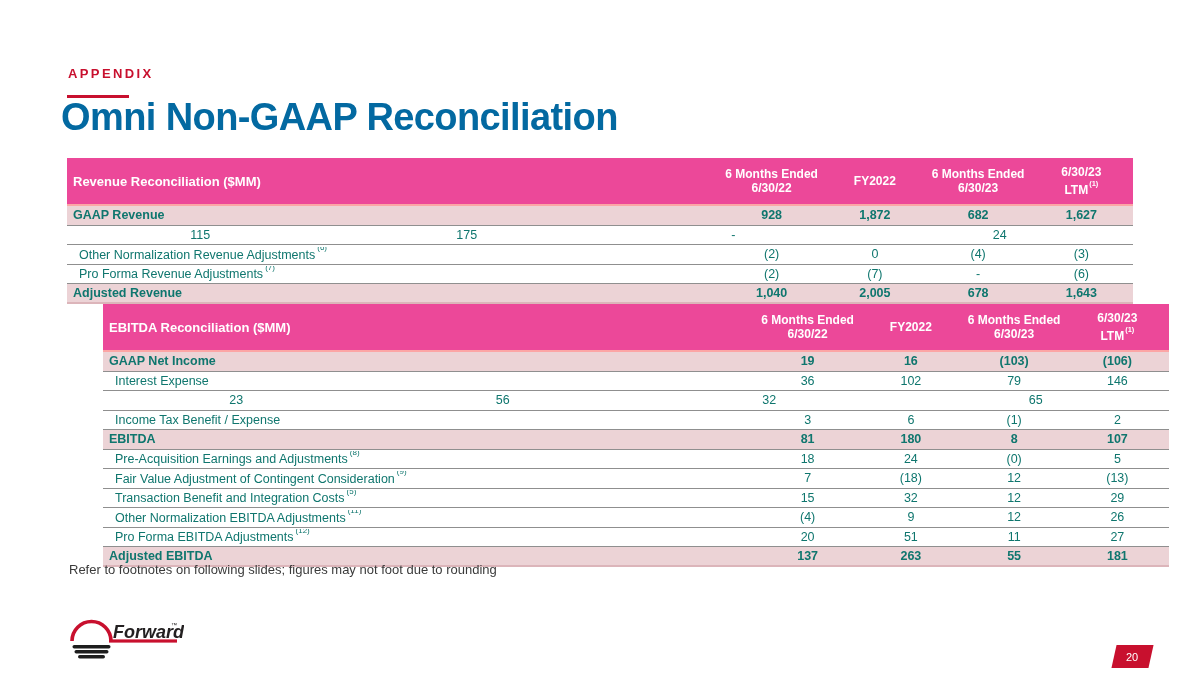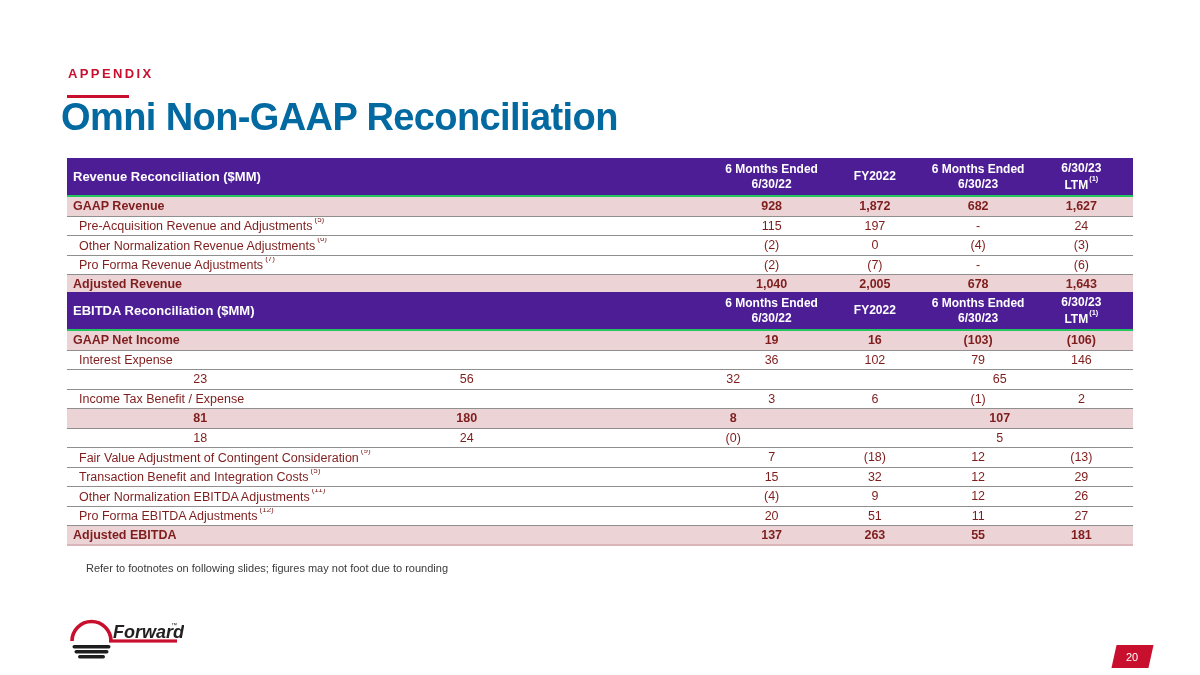--- a/index.html
+++ b/index.html
@@ -13,46 +13,46 @@
   }
   .eyebrow-rule{
     position:absolute;left:67px;top:95px;width:62px;height:3px;background:#C8102E;
   }
   .title{
     position:absolute;left:59px;top:94px;margin:2px;
     font-size:38px;font-weight:700;color:#0369a1;letter-spacing:-0.6px;
   }
   .fin-table{position:absolute;left:67px;width:1066px}
   .t-head{
-    display:flex;height:39px;box-sizing:border-box;
-    background:#4c1d95;border-bottom:2px solid #22c55e;color:#fff;
+    display:flex;height:48px;box-sizing:border-box;
+    background:#ec4899;border-bottom:2px solid #fca5a5;color:#fff;
   }
   .t-title{
     flex:0 0 653px;box-sizing:border-box;display:flex;align-items:center;
     padding-left:6px;font-size:13px;font-weight:700;
   }
   .t-col{
     flex:1;display:flex;flex-direction:column;justify-content:center;align-items:center;
     font-size:12px;font-weight:700;line-height:14.5px;text-align:center;
   }
   .t-col sup{font-size:7.5px;position:relative;top:-3px;margin-left:1px;font-weight:700}
   .t-row{
     display:flex;height:19.5px;box-sizing:border-box;align-items:center;
-    border-bottom:1px solid #8F8F8F;font-size:12.5px;color:#7f1d1d;background:#fff;
+    border-bottom:1px solid #8F8F8F;font-size:12.5px;color:#0f766e;background:#fff;
   }
   .t-row.summary{background:#ECD3D6;font-weight:700}
   .t-row:last-child{border-bottom:2px solid #DCB5BA}
   .t-label{
     flex:0 0 653px;box-sizing:border-box;padding-left:12px;white-space:nowrap;
     overflow:hidden;
   }
   .t-row.summary .t-label{padding-left:6px}
   .t-label sup{font-size:8px;position:relative;top:-3.5px;margin-left:2px;font-weight:400}
   .t-val{flex:1;text-align:center}
-  .footnote{position:absolute;left:86px;top:562px;font-size:11px;color:#3A3A3A}
+  .footnote{position:absolute;left:69px;top:562px;font-size:13px;color:#3A3A3A}
   .logo{position:absolute;left:64px;top:614px;width:120px;height:50px}
   .page-badge{
     position:absolute;left:1114px;top:645px;width:37px;height:23px;
     background:#C8102E;transform:skewX(-12.5deg);
     display:flex;align-items:center;justify-content:center;
   }
   .page-badge span{transform:skewX(12.5deg);color:#fff;font-size:11px;font-weight:400}
 </style>
 </head>
 <body>
@@ -84,23 +84,22 @@
           </div>
         </div>
         <div class="t-row summary">
           <div class="t-label"><span>GAAP Revenue</span></div>
           <div class="t-val">928</div>
           <div class="t-val">1,872</div>
           <div class="t-val">682</div>
           <div class="t-val">1,627</div>
         </div>
         <div class="t-row">
-          <div class="t-label"><span>Pre-Acquisition Revenue and Adjustments</span><sup>(5)</sup></div>
           <div class="t-val">115</div>
-          <div class="t-val">197</div>
+          <div class="t-val">175</div>
           <div class="t-val">-</div>
           <div class="t-val">24</div>
         </div>
         <div class="t-row">
           <div class="t-label"><span>Other Normalization Revenue Adjustments</span><sup>(6)</sup></div>
           <div class="t-val">(2)</div>
           <div class="t-val">0</div>
           <div class="t-val">(4)</div>
           <div class="t-val">(3)</div>
         </div>
@@ -112,21 +111,21 @@
           <div class="t-val">(6)</div>
         </div>
         <div class="t-row summary">
           <div class="t-label"><span>Adjusted Revenue</span></div>
           <div class="t-val">1,040</div>
           <div class="t-val">2,005</div>
           <div class="t-val">678</div>
           <div class="t-val">1,643</div>
         </div>
       </section>
-      <section class="fin-table" style="top: 292px;">
+      <section class="fin-table" style="top: 304px; margin-left: 36px;">
         <div class="t-head">
           <div class="t-title">EBITDA Reconciliation ($MM)</div>
           <div class="t-col">
             <div><span>6 Months Ended</span></div>
             <div><span>6/30/22</span></div>
           </div>
           <div class="t-col">
             <div><span>FY2022</span></div>
           </div>
           <div class="t-col">
@@ -159,26 +158,28 @@
           <div class="t-val">65</div>
         </div>
         <div class="t-row">
           <div class="t-label"><span>Income Tax Benefit / Expense</span></div>
           <div class="t-val">3</div>
           <div class="t-val">6</div>
           <div class="t-val">(1)</div>
           <div class="t-val">2</div>
         </div>
         <div class="t-row summary">
+          <div class="t-label"><span>EBITDA</span></div>
           <div class="t-val">81</div>
           <div class="t-val">180</div>
           <div class="t-val">8</div>
           <div class="t-val">107</div>
         </div>
         <div class="t-row">
+          <div class="t-label"><span>Pre-Acquisition Earnings and Adjustments</span><sup>(8)</sup></div>
           <div class="t-val">18</div>
           <div class="t-val">24</div>
           <div class="t-val">(0)</div>
           <div class="t-val">5</div>
         </div>
         <div class="t-row">
           <div class="t-label"><span>Fair Value Adjustment of Contingent Consideration</span><sup>(9)</sup></div>
           <div class="t-val">7</div>
           <div class="t-val">(18)</div>
           <div class="t-val">12</div>

